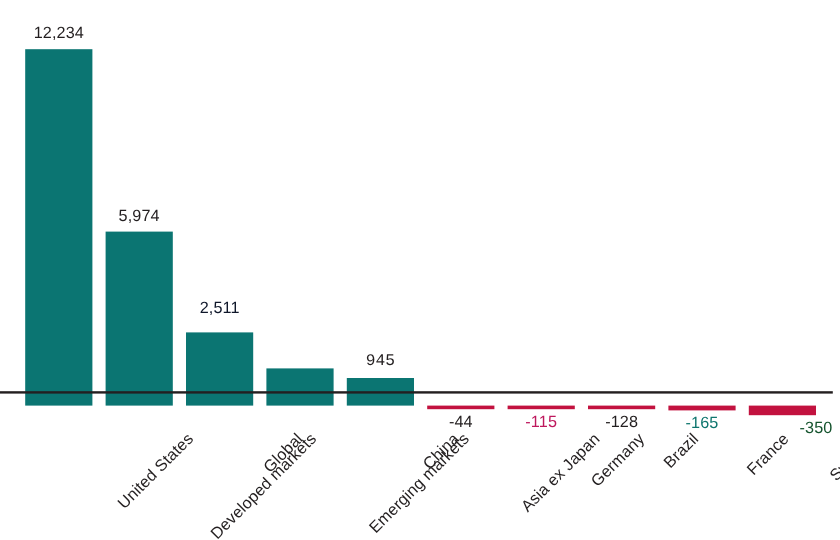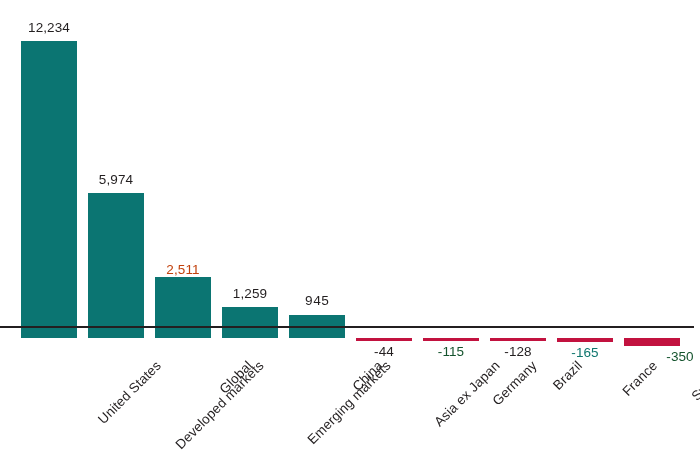--- a/index.html
+++ b/index.html
@@ -78,41 +78,40 @@
       <div class="value-label" style="color: rgb(35, 31, 32); width: 90px; left: 4px; top: 8px;">12,234</div>
       <div class="cat-label" style="color: rgb(35, 31, 32); left: 71px; top: 346px;">United States</div>
       <div class="bar-group" style="left: 88px; width: 56px;">
         <div class="bar positive" title="Developed markets: 5,974" style="left: 0px; width: 56px; background: rgb(11, 117, 114); top: 180.972px; height: 145.028px;"></div>
       </div>
       <div class="value-label" style="color: rgb(35, 31, 32); width: 90px; left: 71px; top: 159.972px;">5,974</div>
       <div class="cat-label" style="color: rgb(35, 31, 32); left: 138px; top: 346px;">Developed markets</div>
       <div class="bar-group" style="left: 155px; width: 56px;">
         <div class="bar positive" title="Global: 2,511" style="left: 0px; width: 56px; background: rgb(11, 117, 114); top: 265.041px; height: 60.9586px;"></div>
       </div>
-      <div class="value-label" style="color: #c2410c; width: 90px; left: 138px; top: 250px;">2,511</div>
+      <div class="value-label" style="color: #0f172a; width: 90px; left: 138px; top: 237px;">2,511</div>
       <div class="cat-label" style="color: rgb(35, 31, 32); left: 205px; top: 346px;">Global</div>
       <div class="bar-group" style="left: 222px; width: 56px;">
         <div class="bar positive" title="Emerging markets: 1,259" style="left: 0px; width: 56px; background: rgb(11, 117, 114); top: 295.436px; height: 30.5642px;"></div>
       </div>
-      <div class="value-label" style="color: rgb(35, 31, 32); width: 90px; left: 205px; top: 274.436px;">1,259</div>
       <div class="cat-label" style="color: rgb(35, 31, 32); left: 272px; top: 346px;">Emerging markets</div>
       <div class="bar-group" style="left: 289px; width: 56px;">
         <div class="bar positive" title="China: 945" style="left: 0px; width: 56px; background: rgb(11, 117, 114); top: 303.059px; height: 22.9414px;"></div>
       </div>
       <div class="value-label" style="color: rgb(35, 31, 32); width: 90px; left: 272px; top: 282.059px; font-family: Liberation Mono, monospace;">945</div>
       <div class="cat-label" style="color: rgb(35, 31, 32); left: 339px; top: 346px;">China</div>
       <div class="bar-group" style="left: 356px; width: 56px;">
         <div class="bar negative" title="Asia ex Japan: -87" style="left: 0px; width: 56px; background: rgb(194, 18, 63); top: 326px; height: 3px;"></div>
       </div>
       <div class="value-label" style="color: rgb(35, 31, 32); width: 90px; left: 339px; top: 332px;">-44</div>
       <div class="cat-label" style="color: rgb(35, 31, 32); left: 406px; top: 346px;">Asia ex Japan</div>
       <div class="bar-group" style="left: 423px; width: 56px;">
         <div class="bar negative" title="Germany: -115" style="left: 0px; width: 56px; background: rgb(194, 18, 63); top: 326px; height: 3px;"></div>
       </div>
-      <div class="value-label" style="color: #14532d; width: 90px; left: 406px; top: 332px;">-115</div>
+      <div class="value-label" style="color: #be185d; width: 90px; left: 406px; top: 332px;">-115</div>
       <div class="cat-label" style="color: rgb(35, 31, 32); left: 473px; top: 346px;">Germany</div>
       <div class="bar-group" style="left: 490px; width: 56px;">
         <div class="bar negative" title="Brazil: -128" style="left: 0px; width: 56px; background: rgb(194, 18, 63); top: 326px; height: 3.10741px;"></div>
       </div>
       <div class="value-label" style="color: rgb(35, 31, 32); width: 90px; left: 473px; top: 332.107px;">-128</div>
       <div class="cat-label" style="color: rgb(35, 31, 32); left: 540px; top: 346px;">Brazil</div>
       <div class="bar-group" style="left: 557px; width: 56px;">
         <div class="bar negative" title="France: -165" style="left: 0px; width: 56px; background: rgb(194, 18, 63); top: 326px; height: 4.00564px;"></div>
       </div>
       <div class="value-label" style="color: #0f766e; width: 90px; left: 540px; top: 333.006px;">-165</div>

